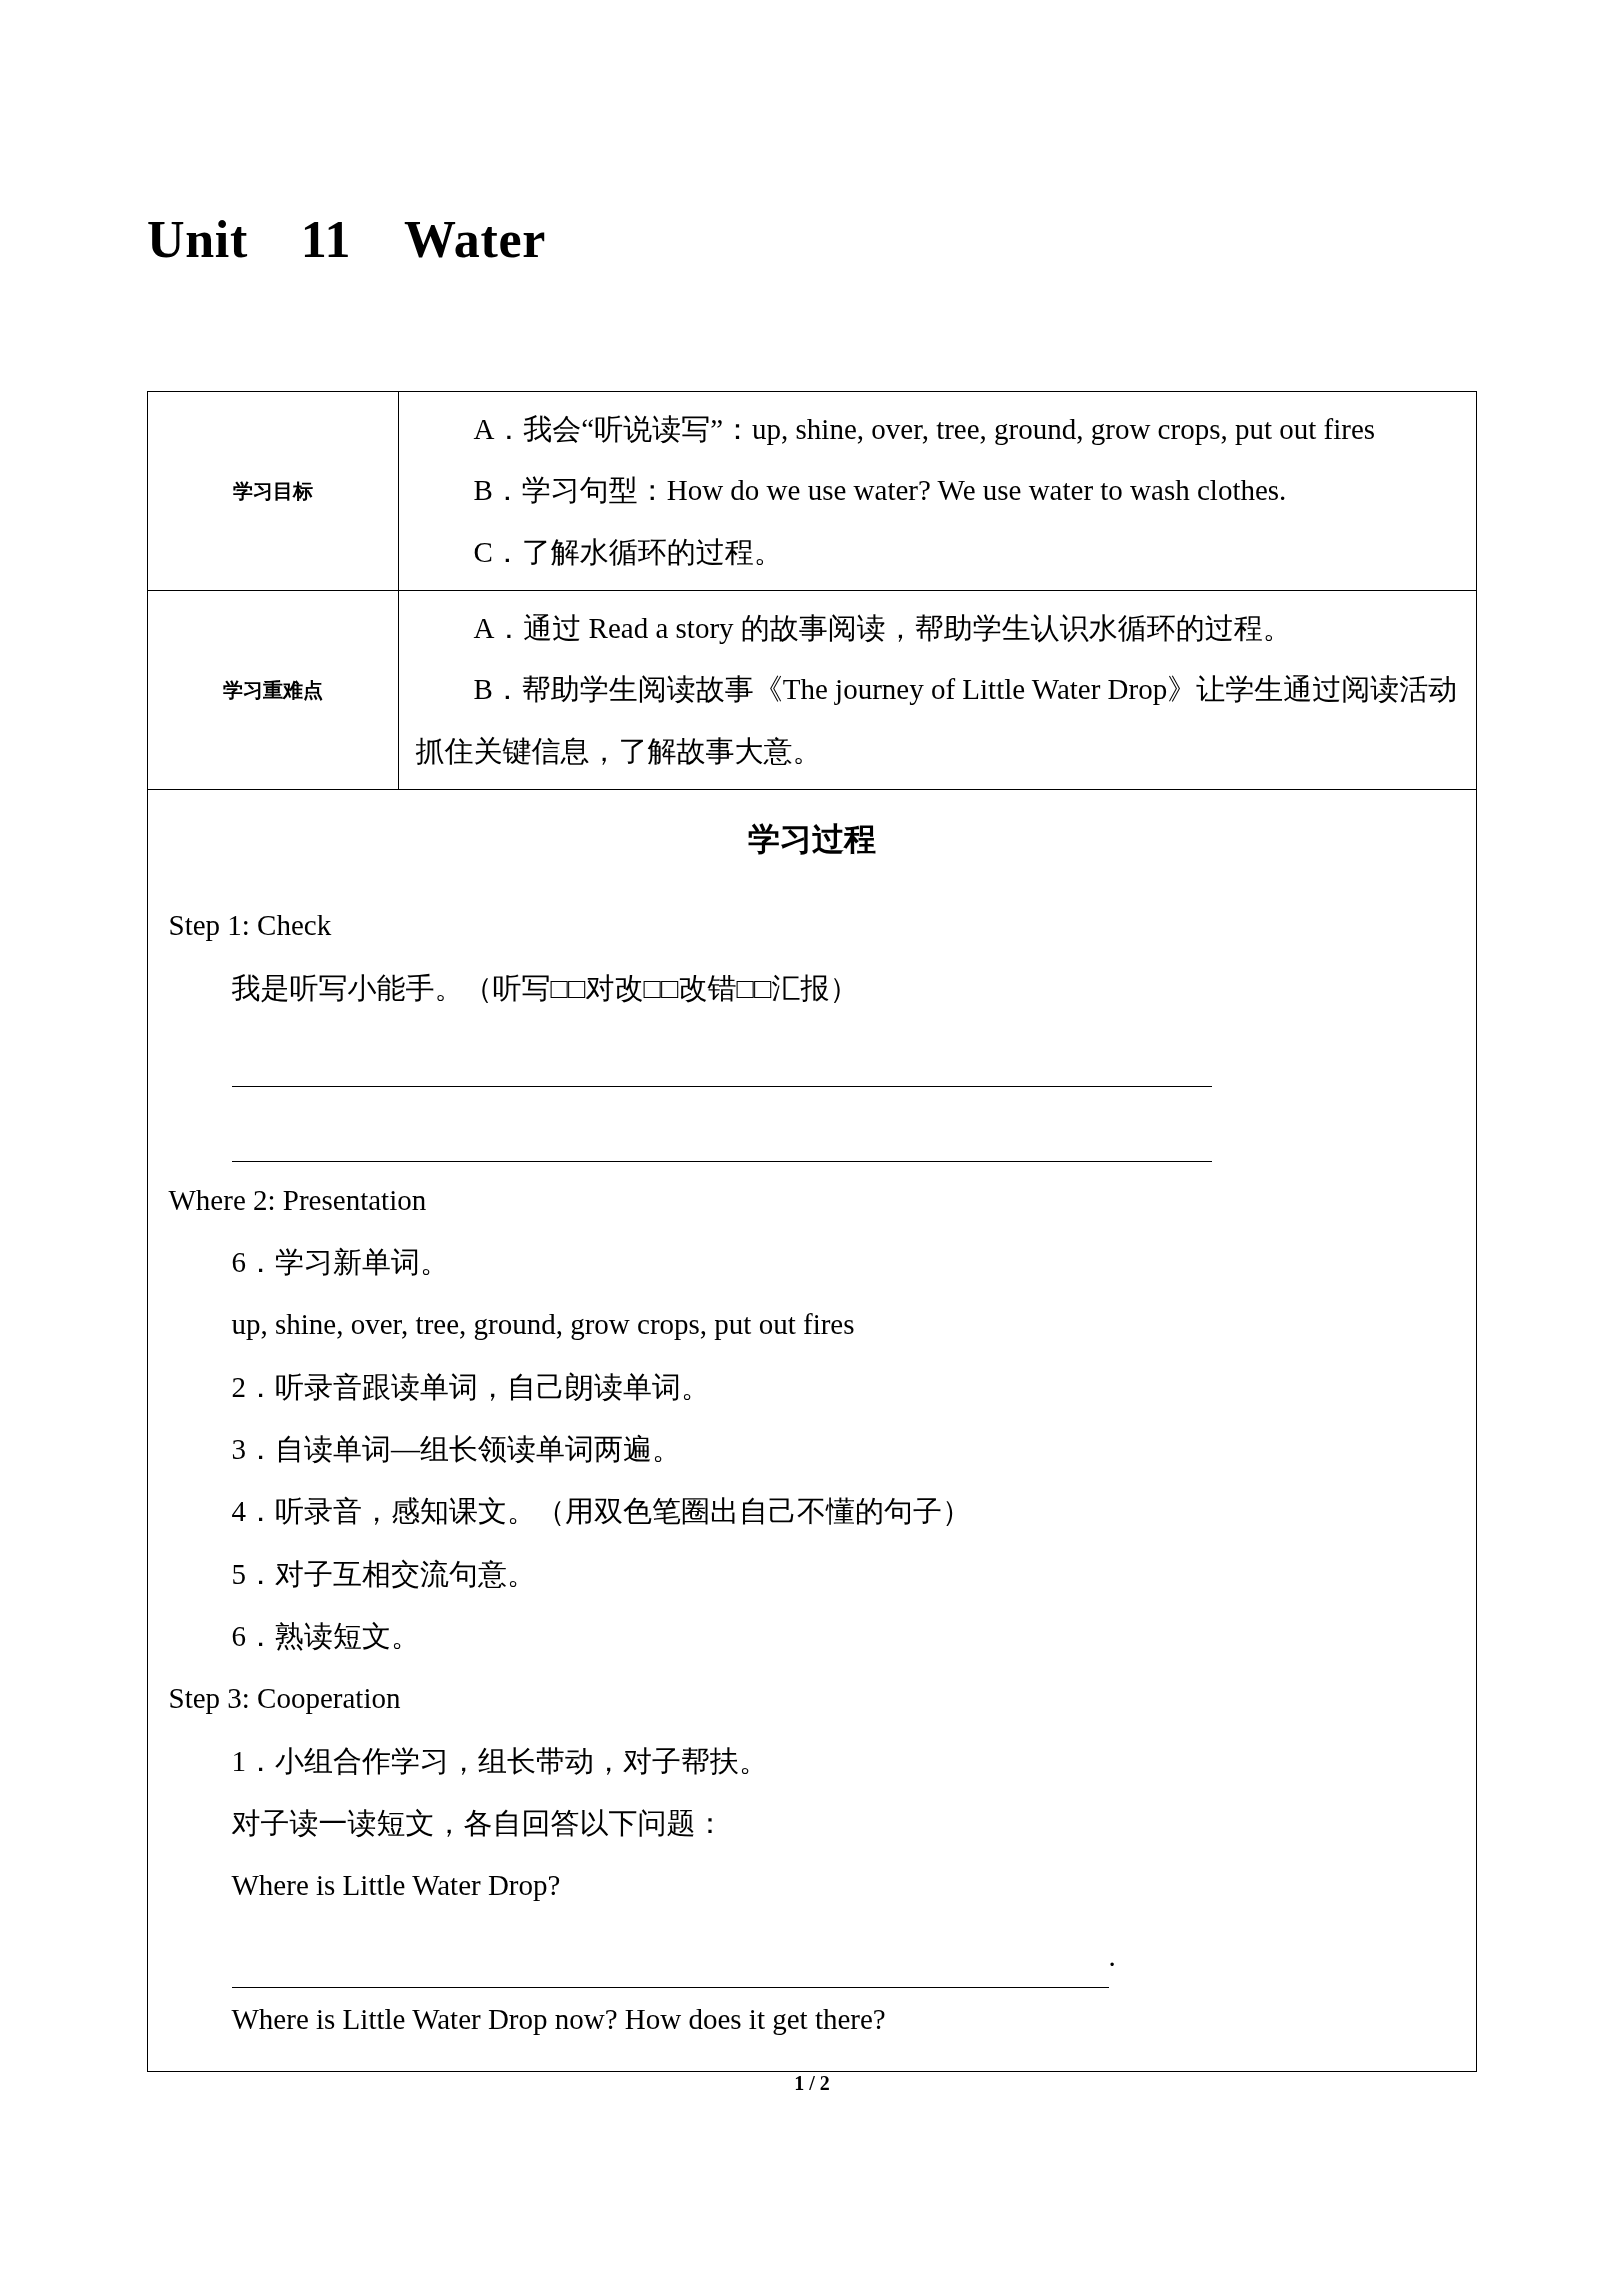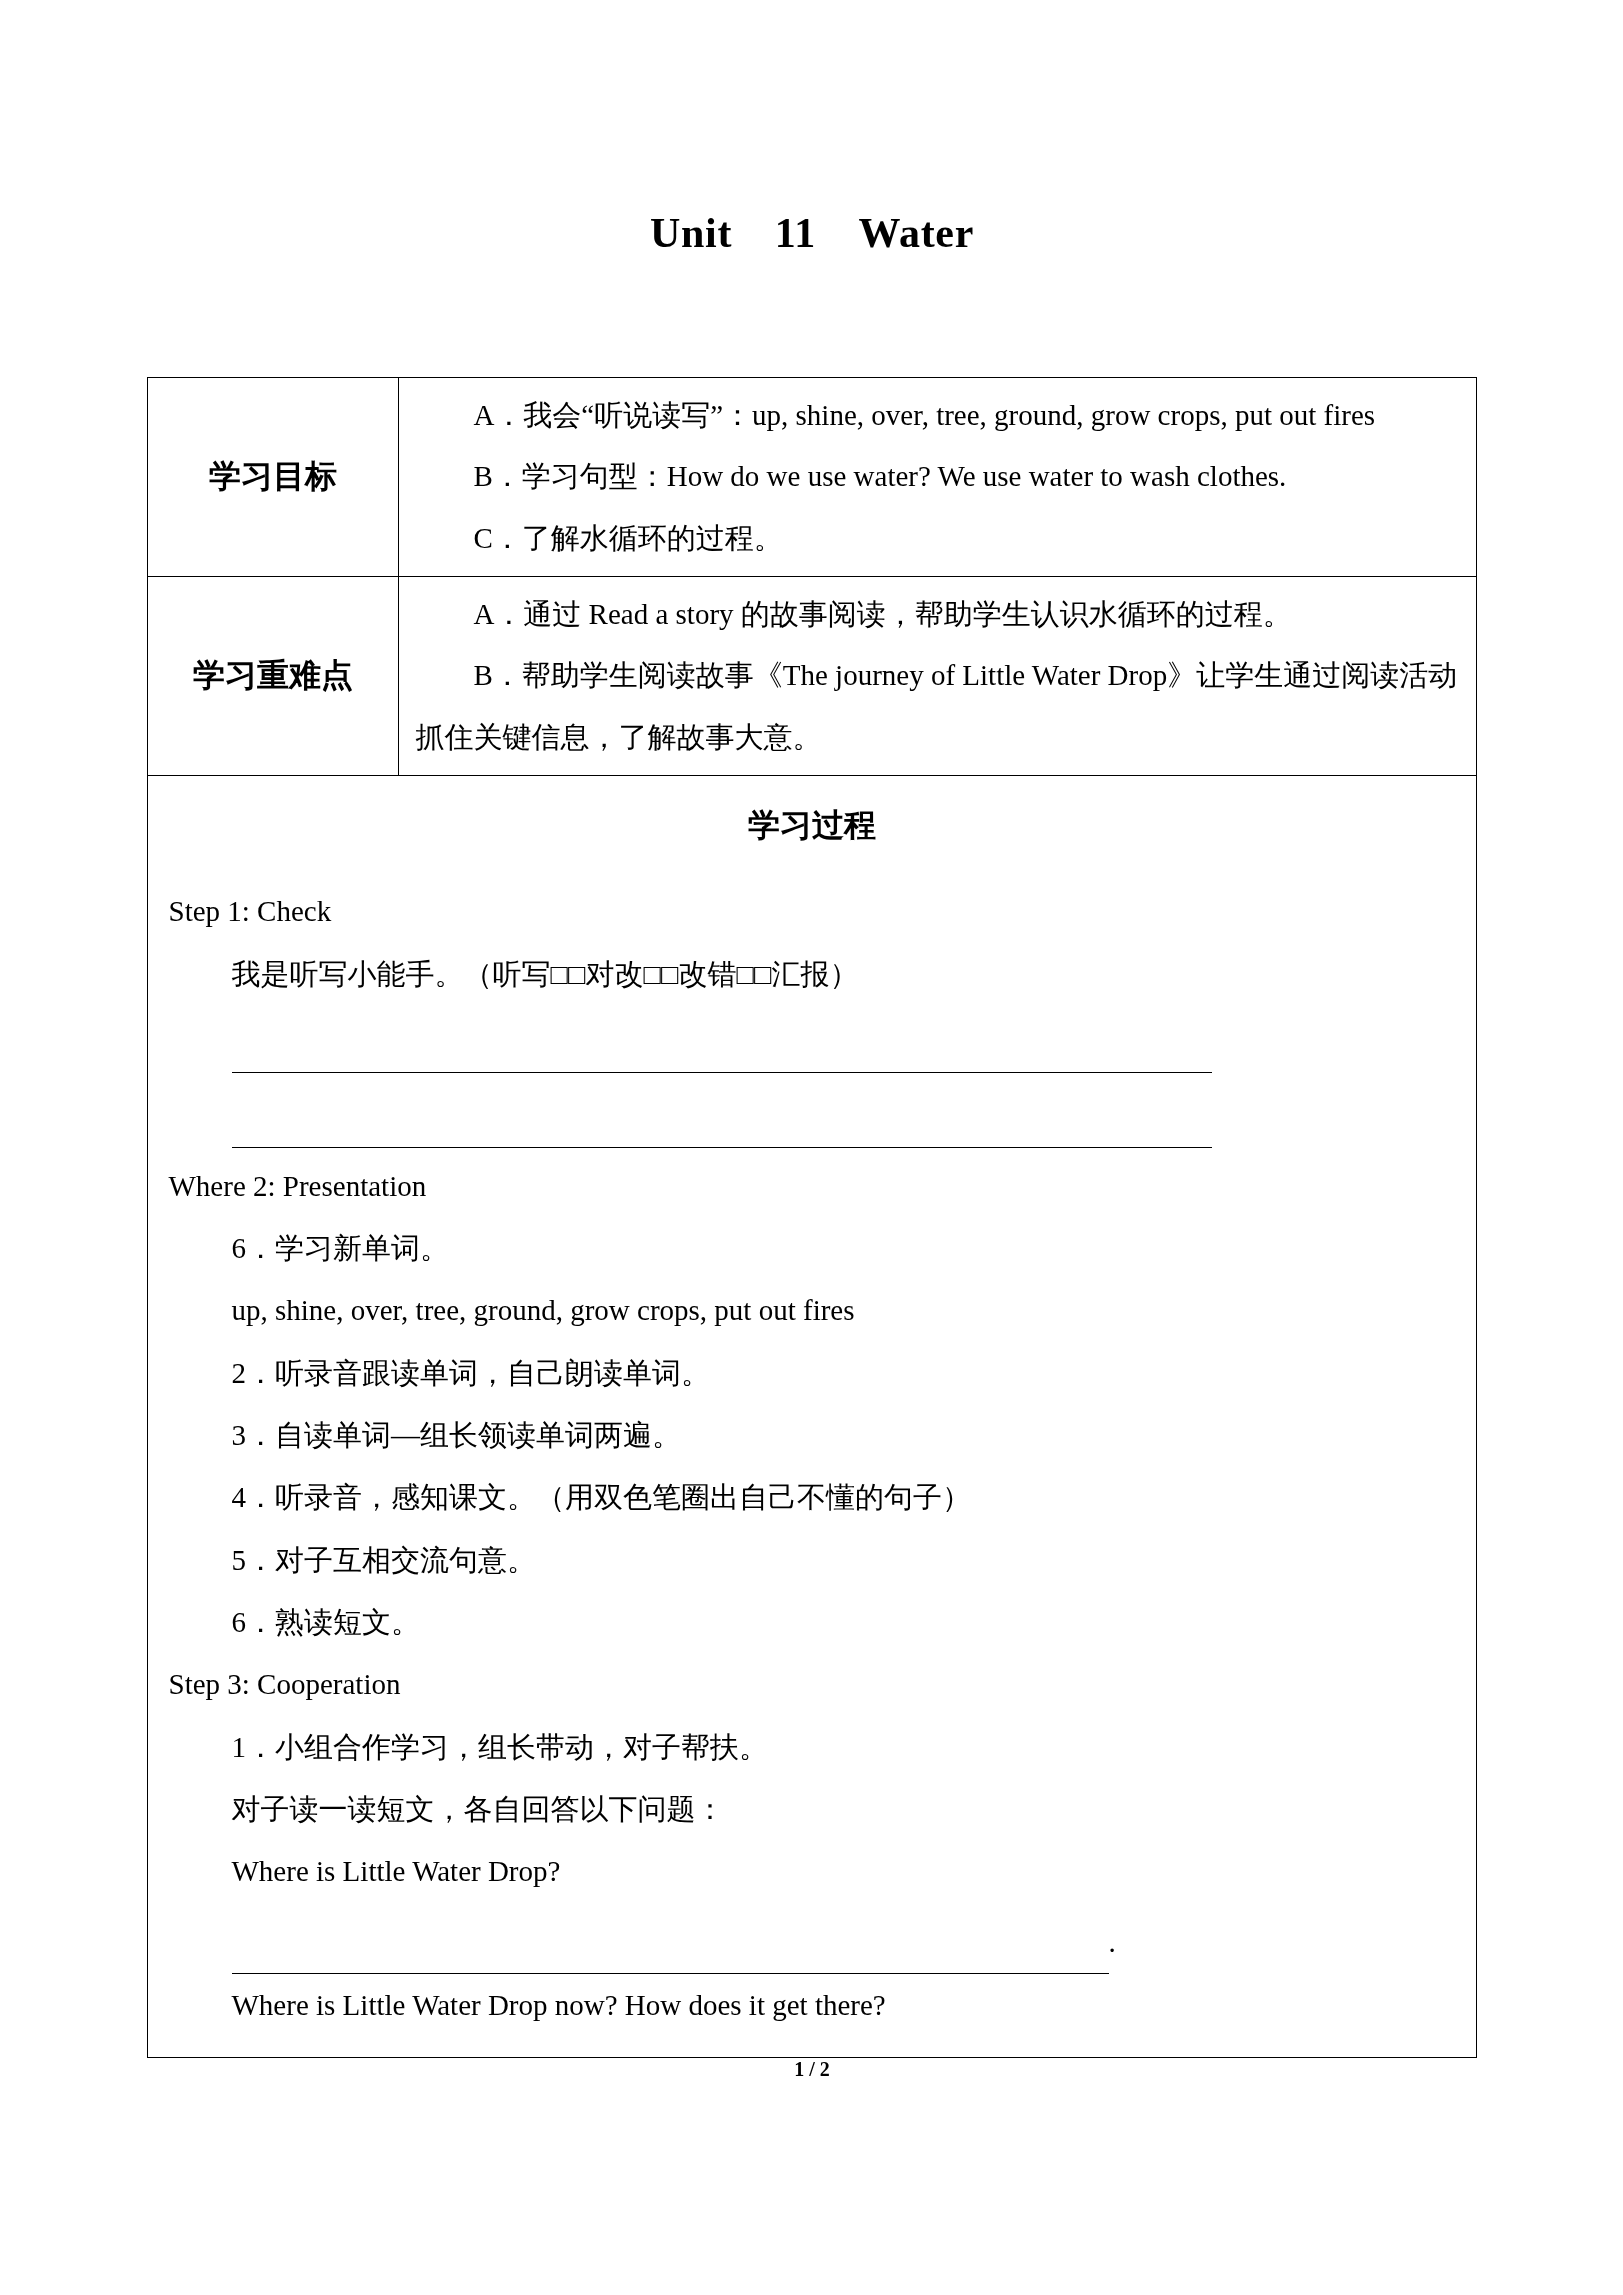--- a/index.html
+++ b/index.html
@@ -10,23 +10,23 @@
     font-family: "Liberation Serif", "DejaVu Serif", serif;
     color: #000;
   }
   .page {
     width: 1623px;
     min-height: 2295px;
     padding: 205px 146px 41px 147px;
     background: #fff;
   }
   .doc-title {
-    text-align: center;
+    text-align: left;
     font-weight: bold;
-    font-size: 42px;
+    font-size: 52px;
     letter-spacing: 0.7px;
     margin-bottom: 116px;
   }
   .period-heading {
     font-weight: bold;
     font-size: 32px;
     margin-bottom: 29px;
   }
   table.plan {
     border-collapse: collapse;
@@ -34,21 +34,21 @@
     table-layout: fixed;
   }
   table.plan td {
     border: 1.4px solid #000;
     vertical-align: middle;
   }
   td.label-cell {
     width: 251px;
     text-align: center;
     font-weight: bold;
-    font-size: 32px;
+    font-size: 20px;
   }
   td.content-cell {
     padding: 6.8px 16.4px 6.8px 16.4px;
     font-size: 29px;
     line-height: 2.12;
   }
   td.content-cell p.indent { text-indent: 2em; }
   td.process-cell {
     vertical-align: top;
     padding: 15px 20.5px 20.5px 20.5px;

